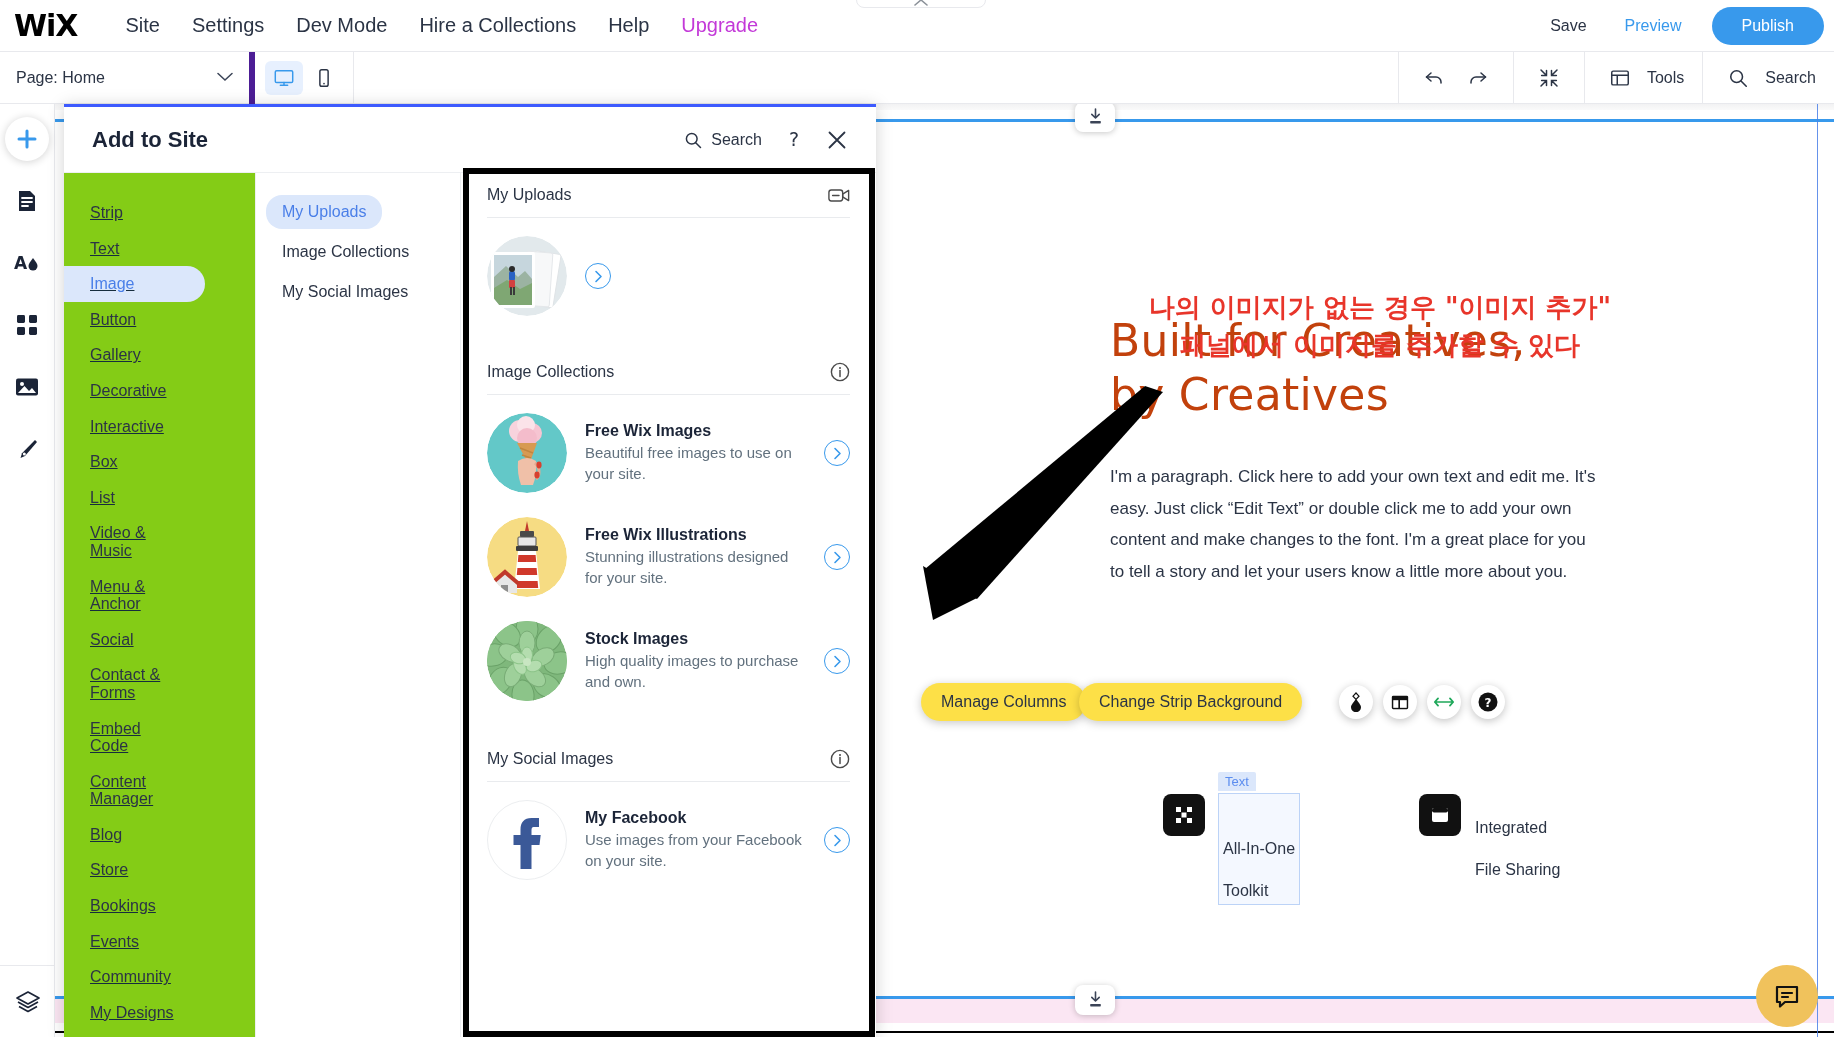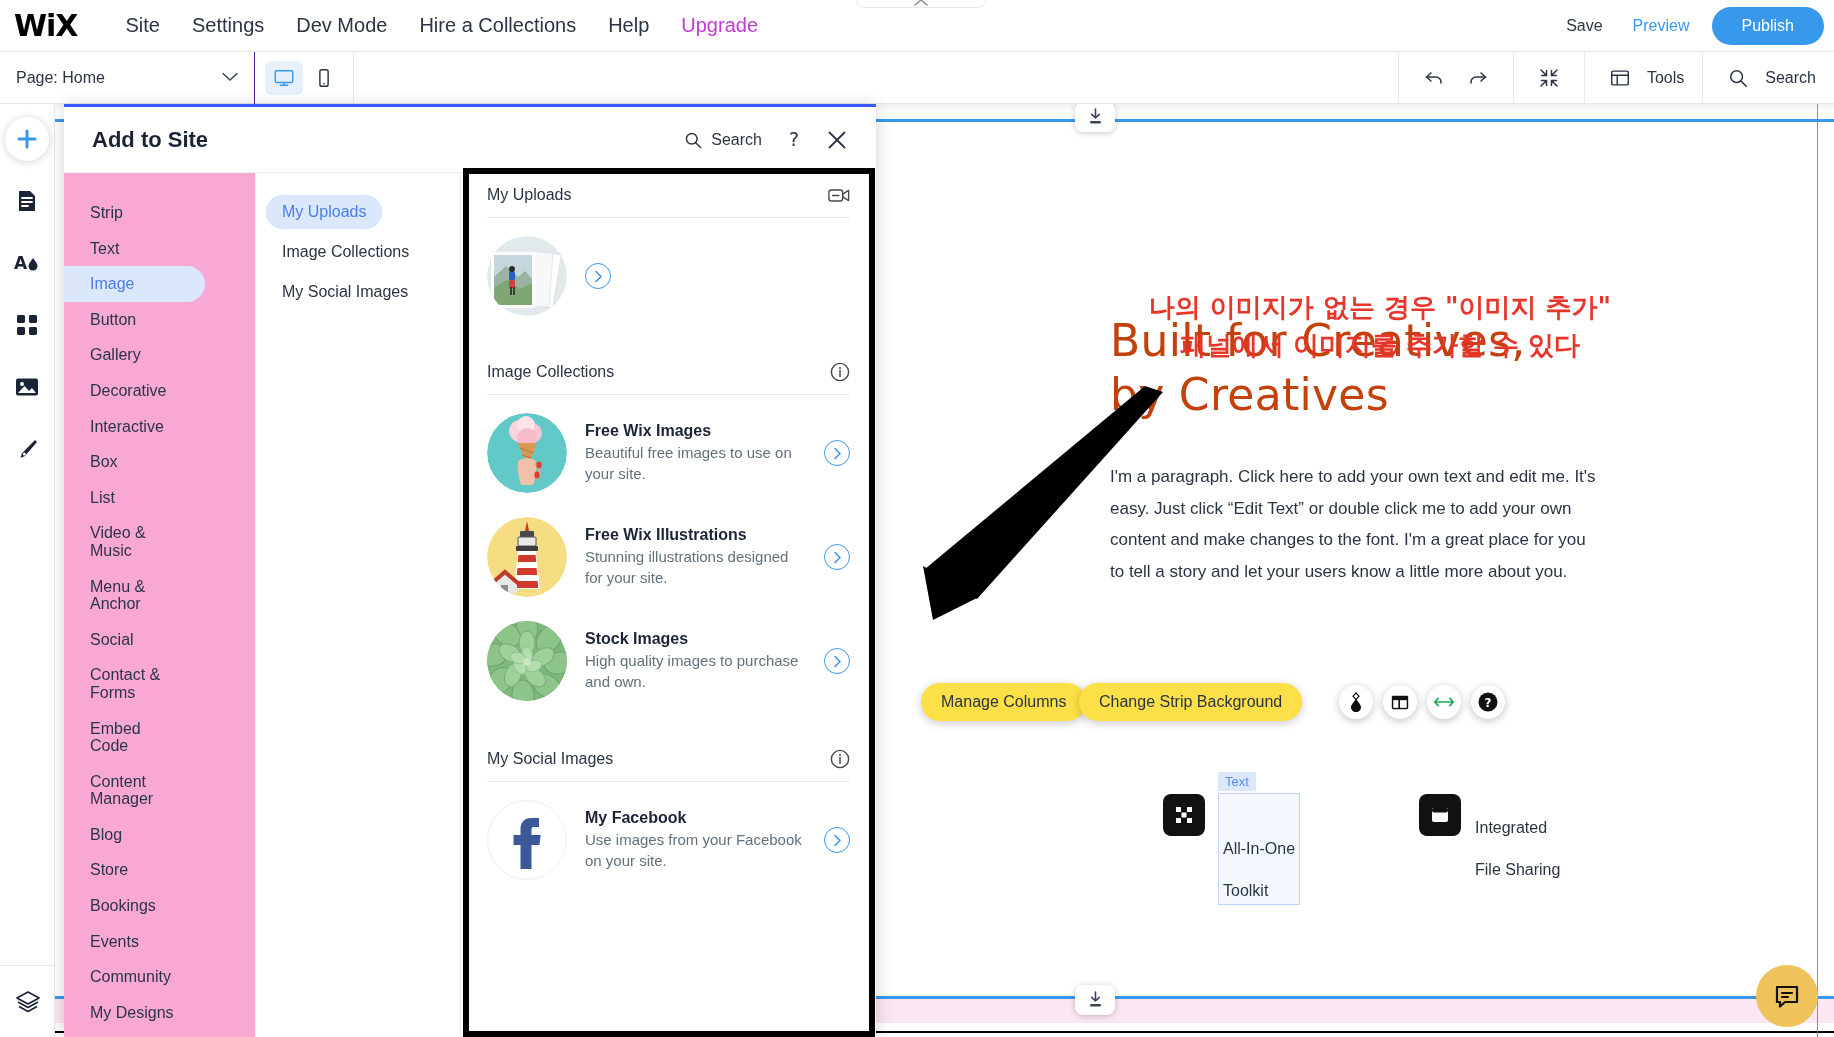--- a/index.html
+++ b/index.html
@@ -26,21 +26,21 @@
     color: #000;
   }
   .topmenu { display: flex; align-items: center; gap: 0; }
   .topmenu-item {
     font-size: 20px; color: #2b3445; padding: 6px 16px; cursor: pointer;
     white-space: nowrap;
   }
   .topmenu-item.upgrade { color: #c339d8; }
   .top-right {
     position: absolute; right: 10px; top: 0; height: 52px;
-    display: flex; align-items: center; gap: 2px;
+    display: flex; align-items: center; gap: 10px;
   }
   .top-right .link { font-size: 16px; color: #2b3445; padding: 6px 14px; cursor: pointer; }
   .top-right .link.preview { color: #3899ec; }
   .publish-btn {
     background: #3899ec; color: #fff; border-radius: 22px;
     font-size: 16px; padding: 10px 30px; cursor: pointer;
     margin-left: 6px;
   }
   .tab-handle {
     position: absolute; left: 856px; top: -14px;
@@ -51,21 +51,21 @@
   }
 
   
   .subbar {
     position: absolute; top: 52px; left: 0; width: 1834px; height: 52px;
     background: #fff; border-bottom: 1px solid #e8e9ed;
     display: flex; align-items: center; z-index: 39;
   }
   .page-select {
     display: flex; align-items: center; width: 255px; height: 52px;
-    padding: 0 16px; border-right: 1px solid #4c1d95; cursor: pointer;
+    padding: 0 16px; border-right: 6px solid #4c1d95; cursor: pointer;
     font-size: 16px; color: #2b3445;
   }
   .page-select .caret { margin-left: auto; font-size: 13px; color: #4a4a4a; }
   .device-group { display: flex; align-items: center; gap: 2px; padding: 0 10px; height: 52px;
     border-right: 1px solid #e8e9ed; }
   .device-btn {
     width: 38px; height: 34px; display: flex; align-items: center; justify-content: center;
     border-radius: 6px; cursor: pointer;
   }
   .device-btn.active { background: #e7f0fe; }
@@ -199,22 +199,22 @@
   .ap-header {
     height: 66px; display: flex; align-items: center; padding: 0 28px;
     border-bottom: 1px solid #edeff2; flex: none; margin-top: 3px;
   }
   .ap-title { font-size: 22px; font-weight: 700; color: #1b2437; }
   .ap-header-right { margin-left: auto; display: flex; align-items: center; gap: 22px; }
   .ap-search { display: flex; align-items: center; gap: 8px; font-size: 16px; color: #2b3445; cursor: pointer; }
   .ap-ico { cursor: pointer; color: #2b3445; display: flex; align-items: center; justify-content: center; }
   .ap-body { display: flex; flex: 1; min-height: 0; }
   .ap-cat {
-    width: 192px; background: #f9a8d4; border-right: 1px solid #edeff2;
-    padding-top: 22px; overflow: hidden; flex: none;
+    width: 192px; background: #84cc16; border-right: 1px solid #edeff2;
+    padding-top: 22px; overflow: hidden; flex: none; text-decoration: underline;
   }
   .cat-item {
     font-size: 16px; color: #2b3445; padding: 9px 26px; cursor: pointer;
     border-radius: 0 18px 18px 0; margin-right: 50px; line-height: 1.1;
   }
   .cat-item.active { background: #dbe7fb; color: #4a7fe8; }
   .ap-sub {
     width: 205px; background: #fff; padding-top: 22px; flex: none;
     border-right: 1px solid #edeff2;
   }

